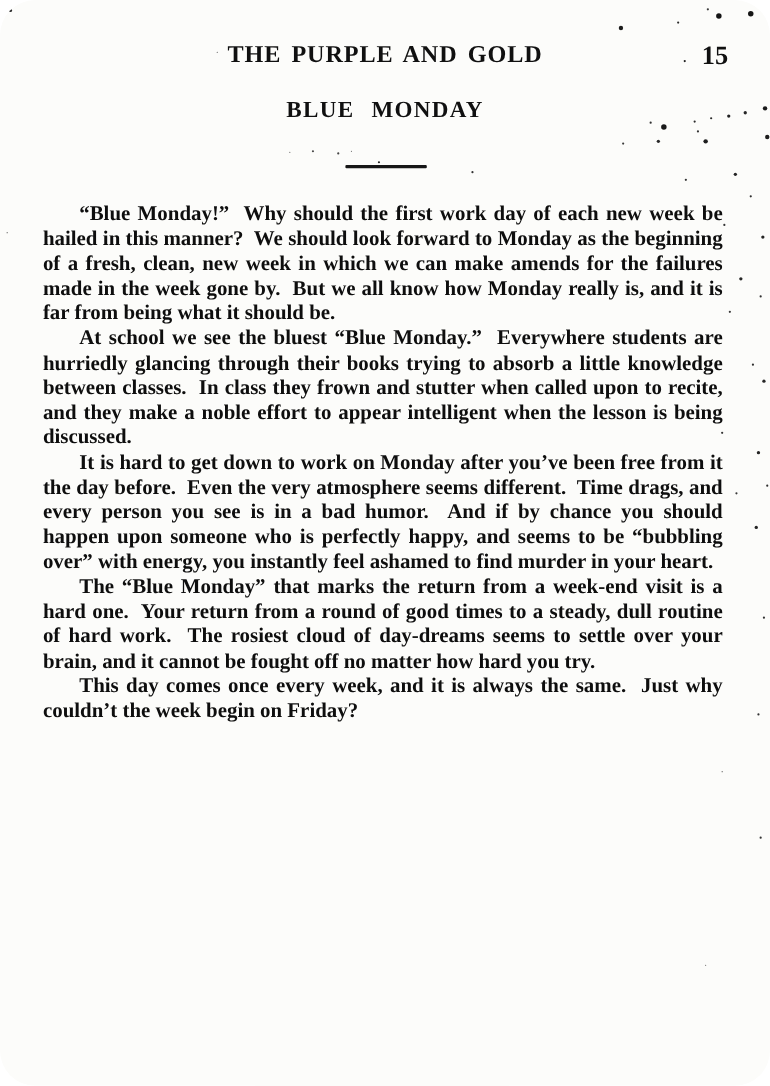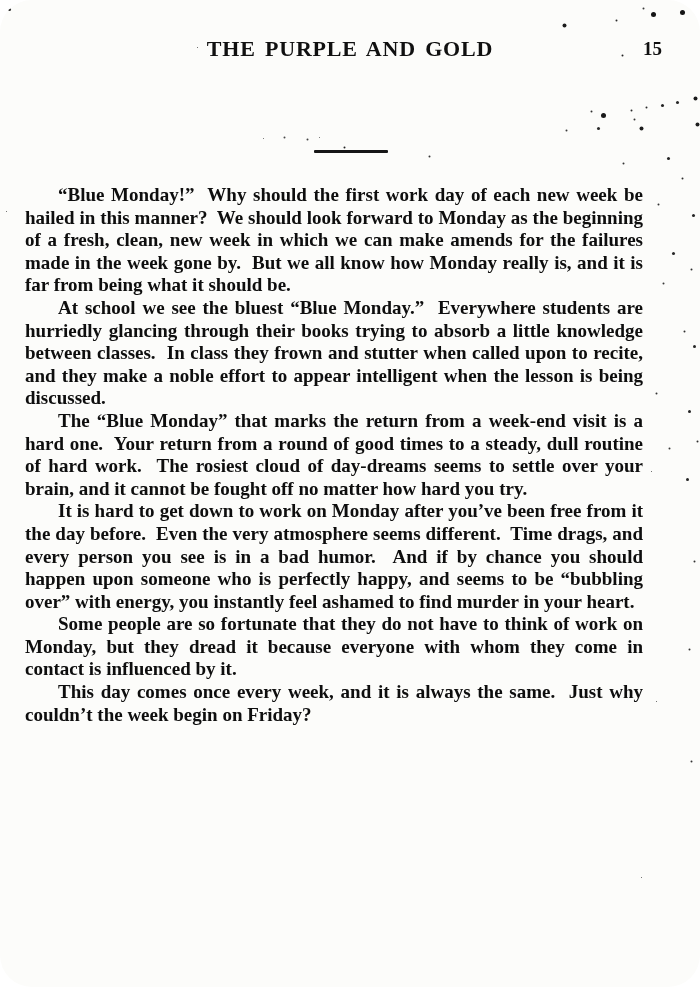--- a/index.html
+++ b/index.html
@@ -27,21 +27,21 @@
     font-size: 22px;
     font-weight: bold;
     letter-spacing: 0.8px;
     word-spacing: 3px;
     color: #101010;
   }
   .page-number {
     position: absolute;
     top: 38px;
     right: 38px;
-    font-size: 19px;
+    font-size: 24px;
     font-weight: bold;
     color: #101010;
   }
   .article-title {
     position: absolute;
     top: 87px;
     left: 0;
     width: 100%;
     text-align: center;
     font-size: 21px;
@@ -55,21 +55,21 @@
     top: 150px;
     left: 314px;
     width: 74px;
     height: 3px;
     background: #161616;
     border-radius: 1px;
   }
   .article-body {
     position: absolute;
     top: 184px;
-    left: 25px;
+    left: 39px;
     width: 618px;
     font-size: 19px;
     line-height: 22.6px;
     font-weight: bold;
     text-align: justify;
     color: #0e0e0e;
   }
   .article-body p {
     margin: 0;
     text-indent: 33px;
@@ -147,27 +147,27 @@
 </style>
 </head>
 <body>
 
 <div class="page">
 
   <div class="masthead">THE PURPLE AND GOLD</div>
 
   <div class="page-number">15</div>
 
+  <div class="article-title">BLUE MONDAY</div>
 
   <div class="divider"></div>
 
   <div class="article-body">
     <p>“Blue Monday!”  Why should the first work day of each new week be hailed in this manner?  We should look forward to Monday as the beginning of a fresh, clean, new week in which we can make amends for the failures made in the week gone by.  But we all know how Monday really is, and it is far from being what it should be.</p>
     <p>At school we see the bluest “Blue Monday.”  Everywhere students are hurriedly glancing through their books trying to absorb a little knowledge between classes.  In class they frown and stutter when called upon to recite, and they make a noble effort to appear intelligent when the lesson is being discussed.</p>
+    <p>It is hard to get down to work on Monday after you’ve been free from it the day before.  Even the very atmosphere seems different.  Time drags, and every person you see is in a bad humor.  And if by chance you should happen upon someone who is perfectly happy, and seems to be “bubbling over” with energy, you instantly feel ashamed to find murder in your heart.</p>
     <p>The “Blue Monday” that marks the return from a week-end visit is a hard one.  Your return from a round of good times to a steady, dull routine of hard work.  The rosiest cloud of day-dreams seems to settle over your brain, and it cannot be fought off no matter how hard you try.</p>
-    <p>It is hard to get down to work on Monday after you’ve been free from it the day before.  Even the very atmosphere seems different.  Time drags, and every person you see is in a bad humor.  And if by chance you should happen upon someone who is perfectly happy, and seems to be “bubbling over” with energy, you instantly feel ashamed to find murder in your heart.</p>
-    <p>Some people are so fortunate that they do not have to think of work on Monday, but they dread it because everyone with whom they come in contact is influenced by it.</p>
     <p>This day comes once every week, and it is always the same.  Just why couldn’t the week begin on Friday?</p>
   </div>
 
   <div class="scan-noise"></div>
 
 </div>
 
 </body></html>

